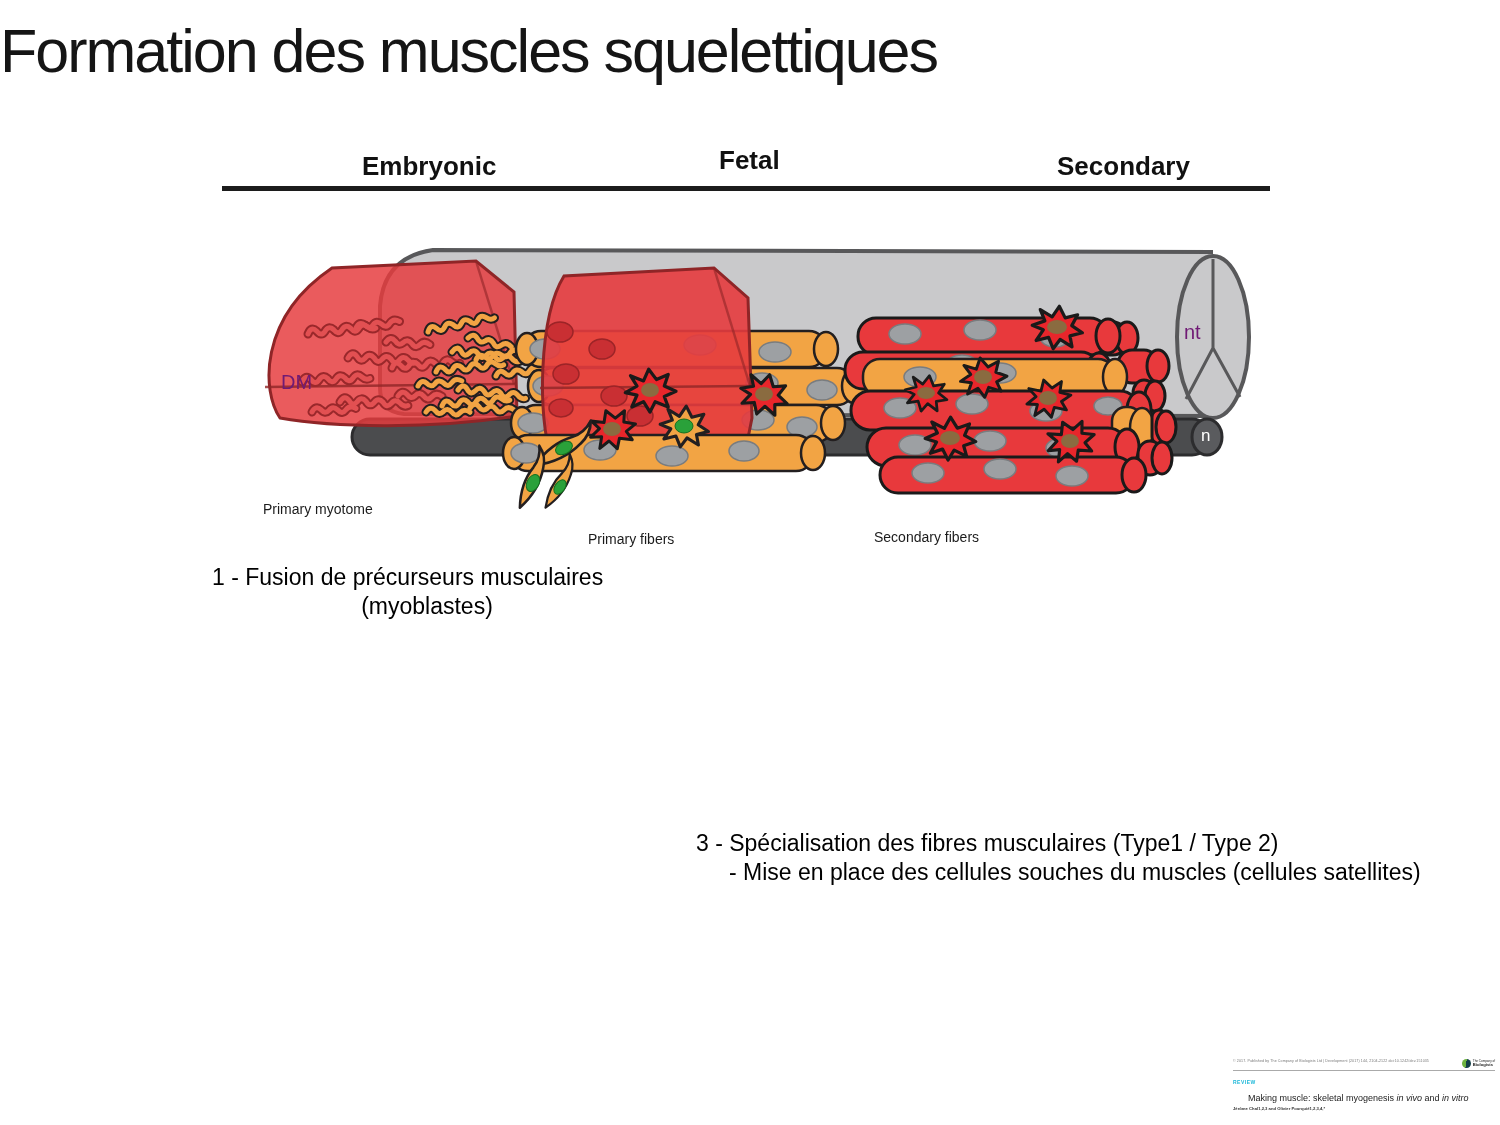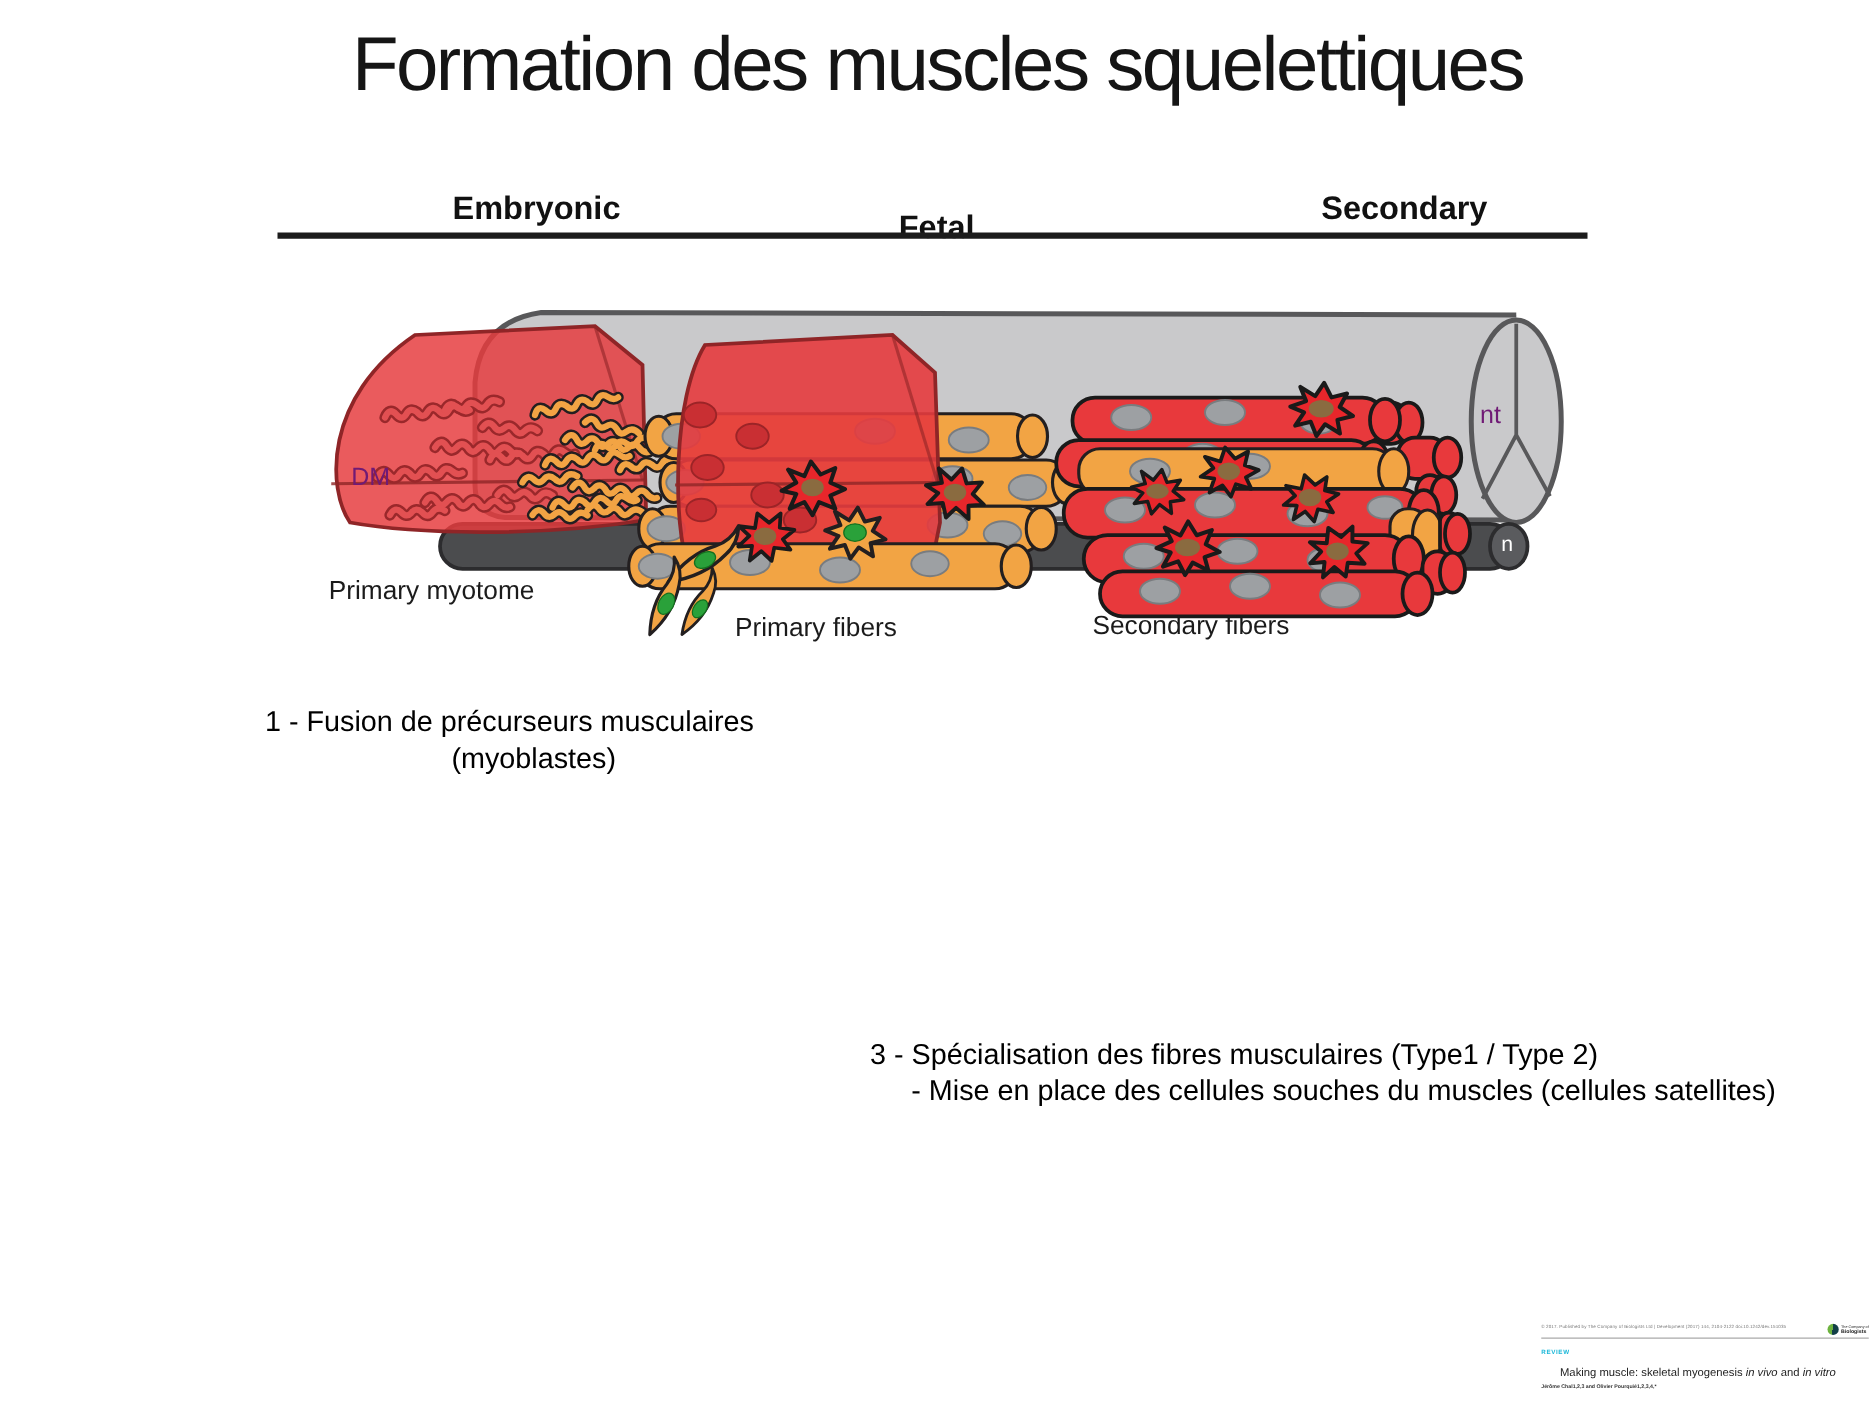--- a/index.html
+++ b/index.html
@@ -1,23 +1,23 @@
 <!DOCTYPE html>
 <html><head>
 <meta charset="utf-8">
 <style>
   html,body{margin:0;padding:0;background:#fff;}
   .slide{position:relative;width:1500px;height:1125px;background:#ffffff;overflow:hidden;
          font-family:"Liberation Sans",sans-serif;}
   .abs{position:absolute;}
-  .title{left:0;right:0;top:16px;text-align:center;font-size:61px;letter-spacing:-2px;
+  .title{left:0;right:0;top:16px;font-size:61px;letter-spacing:-2px;
          color:#151515;font-weight:400;}
   .stage{font-weight:bold;font-size:26px;color:#111;white-space:nowrap;}
   .divider{left:222px;top:186px;width:1048px;height:5px;background:#1c1c1c;}
-  .figlabel{font-size:21px;color:#1b1b1b;white-space:nowrap;}
+  .figlabel{font-size:14px;color:#1b1b1b;white-space:nowrap;margin-top:40px;}
   .small-label{font-size:20px;color:#701a75;}
   .n-label{font-size:17px;color:#ffffff;}
   .note{font-size:23px;color:#000;line-height:29px;white-space:nowrap;}
   .note .center{text-align:center;}
   .ind1{padding-left:22px;}
   .ind2{padding-left:33px;}
 
   
   .otube{fill:#f2a444;stroke:#231f20;stroke-width:2.5;}
   .rtube{fill:#e8393c;stroke:#1a1a1a;stroke-width:3;}
@@ -49,21 +49,21 @@
   .cit-authors{margin-top:3px;font-size:4.2px;font-weight:bold;color:#333;}
 </style>
 </head>
 <body>
 
 <div class="slide">
 
   <div class="abs title">Formation des muscles squelettiques</div>
 
   <div class="abs stage" style="left:362px;top:151px;text-align:center;">Embryonic</div>
-  <div class="abs stage" style="left:719px;top:166px;">Fetal</div>
+  <div class="abs stage" style="left:719px;top:145px;">Fetal</div>
   <div class="abs stage" style="left:1057px;top:151px;">Secondary</div>
   <div class="abs divider"></div>
 
   <svg class="abs" style="left:0;top:0;" width="1500" height="1125" viewBox="0 0 1500 1125">
     <defs>
       <path id="sq" d="M0 0 Q4 -8 9 -2 Q13 4 17 -1 Q21 -7 26 -2 Q30 4 34 -1 Q38 -7 43 -2 Q47 4 51 -1 Q55 -7 60 -2 Q64 2 68 0"></path>
       <path id="sqs" d="M0 0 Q4 -7 9 -2 Q13 3 17 -1 Q21 -6 26 -1 Q30 4 34 -1 Q38 -6 44 -2"></path>
       <path id="star" d="M-19 2 L-10 -3 L-15 -11 L-5 -7 L-1 -16 L5 -8 L14 -12 L11 -3 L20 1 L11 5 L14 13 L4 9 L0 17 L-5 9 L-14 13 L-10 4 Z"></path>
       <path id="spindle" d="M-28 0 Q-6 -11 14 -7 Q26 -5 36 -12 Q30 -1 18 2 Q-4 9 -28 0 Z"></path>
     </defs>

